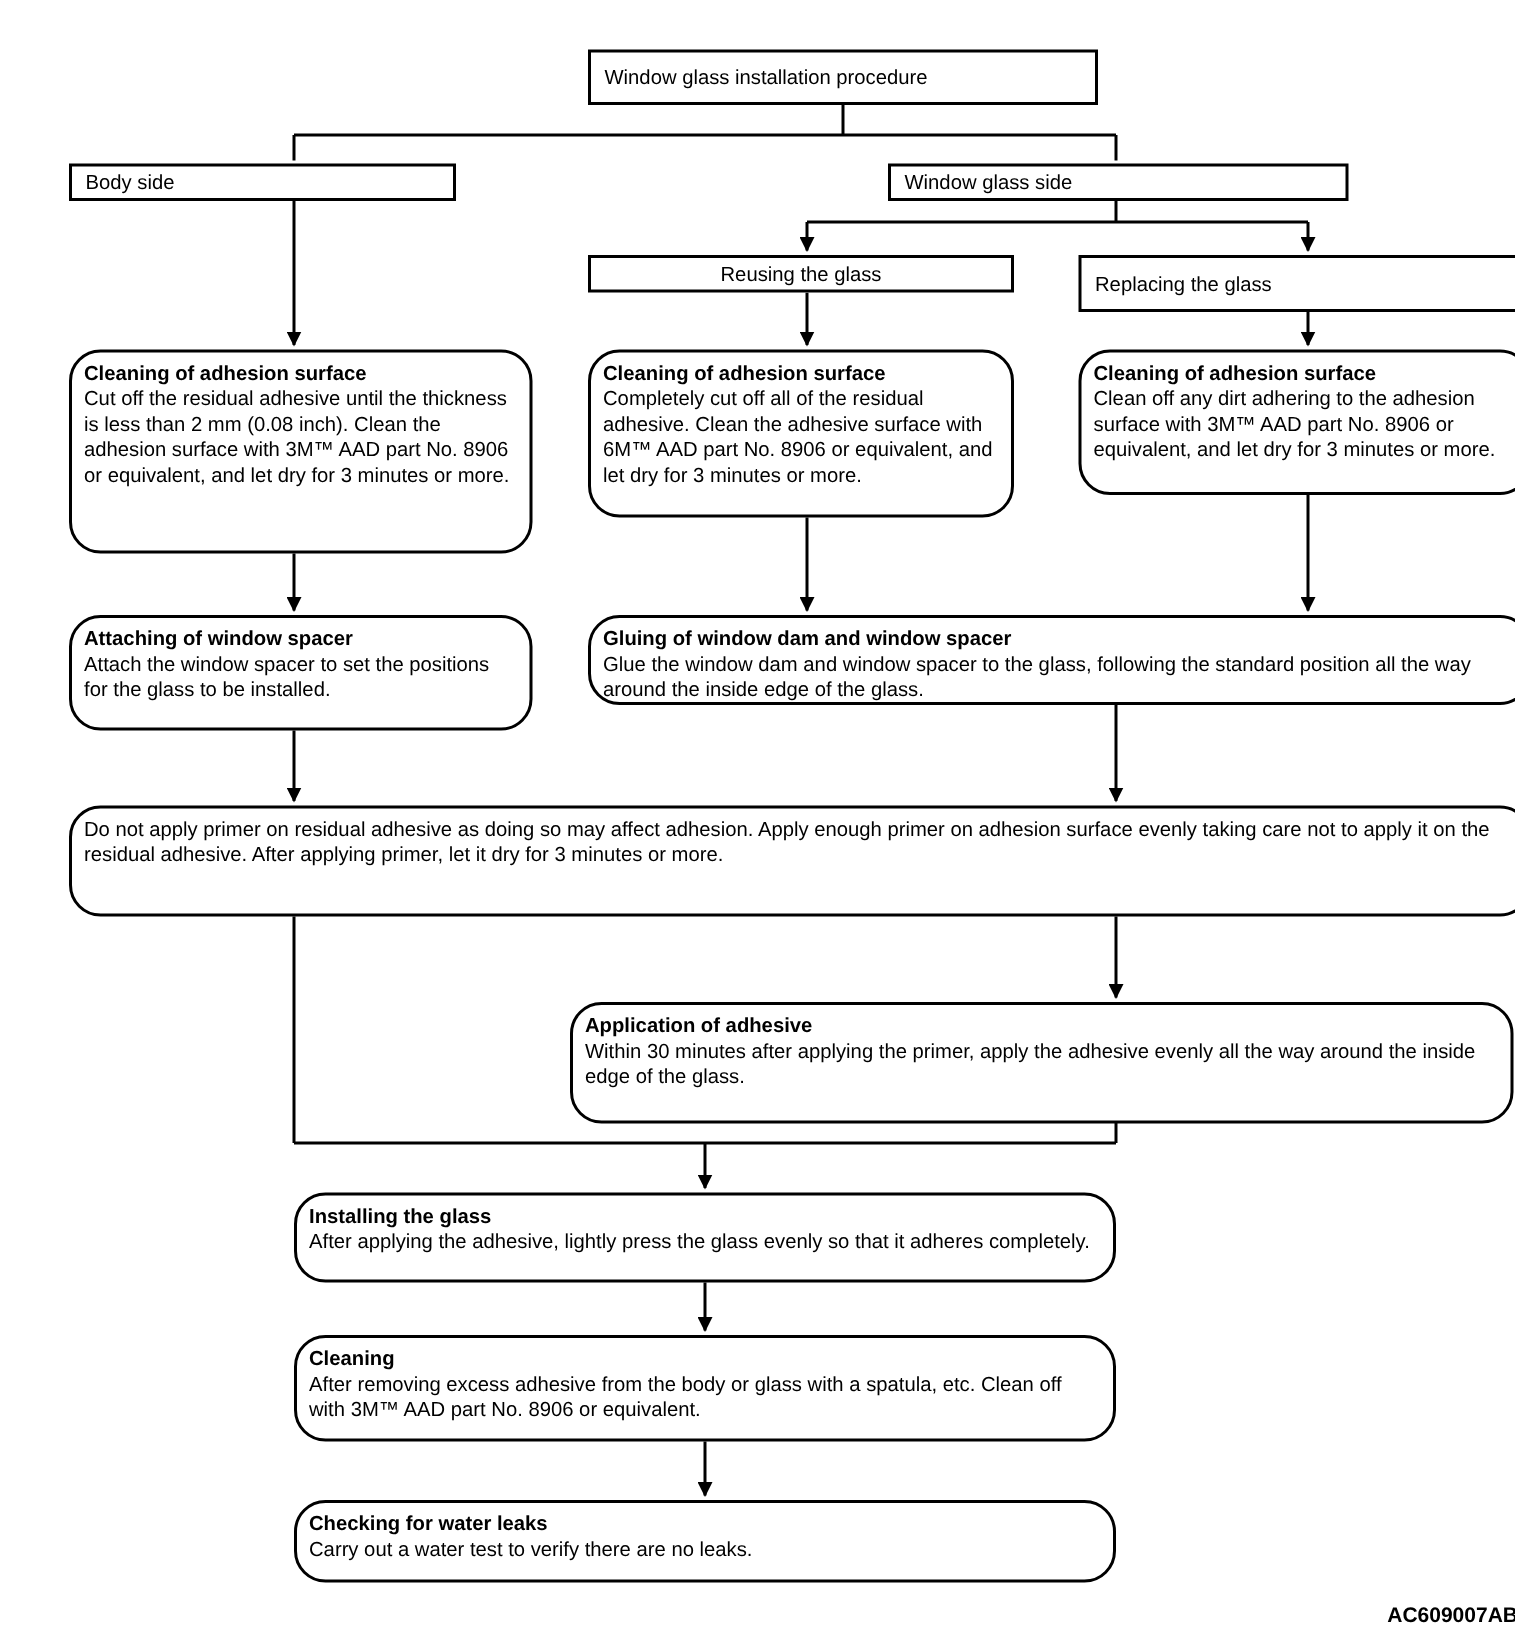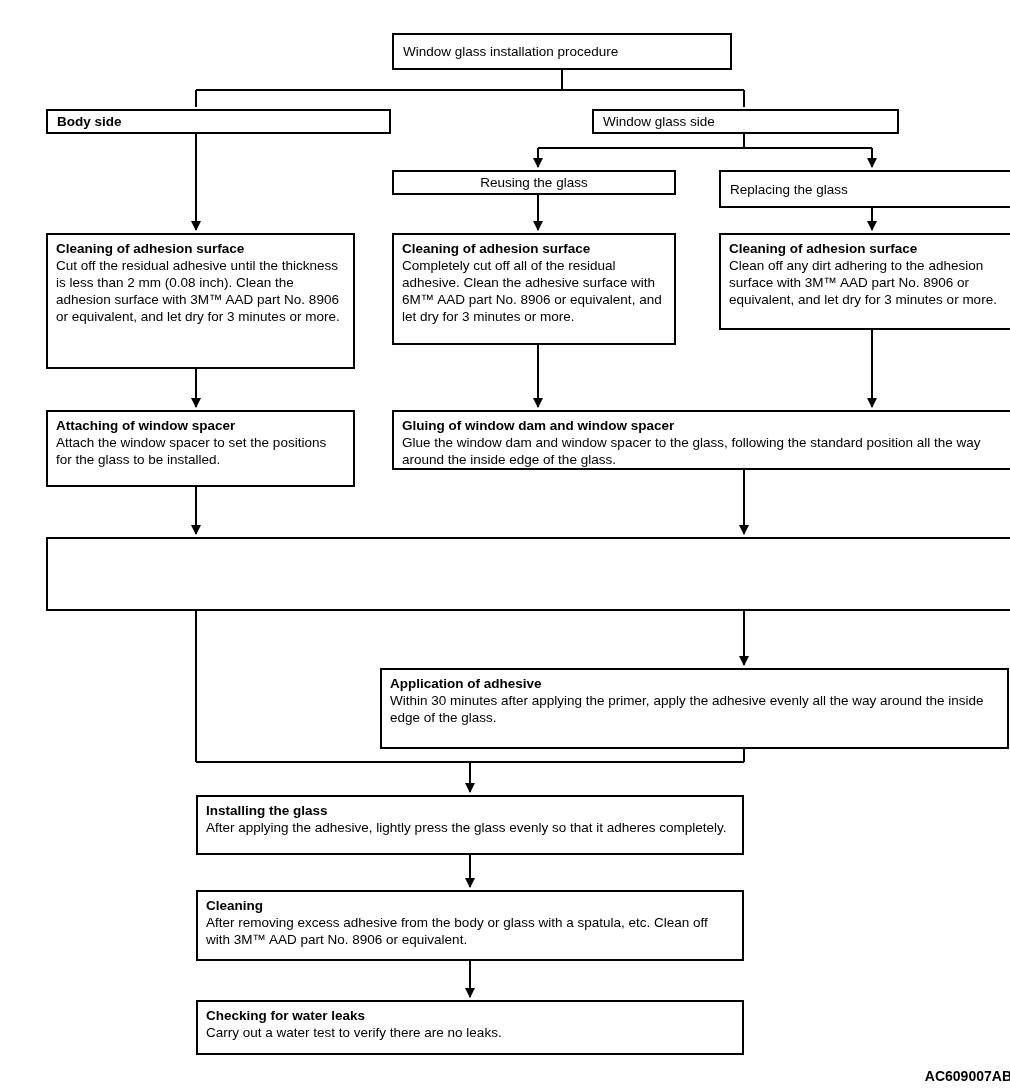--- a/index.html
+++ b/index.html
@@ -31,20 +31,21 @@
     font-size: 13.5px;
     line-height: 17px;
   }
   .label-node {
     display: flex;
     align-items: center;
     padding: 0 9px;
   }
   .text-node {
     padding: 5px 8px 4px 8px;
+    border-radius: 21px;
   }
   .node-title {
     font-weight: bold;
   }
   .node-body {
     font-weight: normal;
   }
   .figure-code {
     position: absolute;
     right: 22px;
@@ -88,21 +89,21 @@
       <path d="M446 762 V792" marker-end="url(#arrow)"></path>
       <path d="M446 855 V887" marker-end="url(#arrow)"></path>
       <path d="M446 961 V997" marker-end="url(#arrow)"></path>
     </g>
   </svg>
 
   <div class="node label-node" style="left:368px; top:33px; width:340px; height:37px;">
     <span>Window glass installation procedure</span>
   </div>
 
-  <div class="node label-node" style="left:22px; top:109px; width:345px; height:25px;font-weight:bold;">
+  <div class="node label-node" style="left:22px; top:109px; width:258px; height:25px;">
     <span>Body side</span>
   </div>
 
   <div class="node label-node" style="left:568px; top:109px; width:307px; height:25px;">
     <span>Window glass side</span>
   </div>
 
   <div class="node label-node" style="left:368px; top:170px; width:284px; height:25px;justify-content:center;">
     <span>Reusing the glass</span>
   </div>
@@ -130,20 +131,21 @@
     <div class="node-title">Attaching of window spacer</div>
     <div class="node-body">Attach the window spacer to set the positions for the glass to be installed.</div>
   </div>
 
   <div class="node text-node" style="left:368px; top:410px; width:629px; height:60px;">
     <div class="node-title">Gluing of window dam and window spacer</div>
     <div class="node-body">Glue the window dam and window spacer to the glass, following the standard position all the way around the inside edge of the glass.</div>
   </div>
 
   <div class="node text-node" style="left:22px; top:537px; width:975px; height:74px;">
+    <div class="node-body">Do not apply primer on residual adhesive as doing so may affect adhesion. Apply enough primer on adhesion surface evenly taking care not to apply it on the residual adhesive. After applying primer, let it dry for 3 minutes or more.</div>
   </div>
 
   <div class="node text-node" style="left:356px; top:668px; width:629px; height:81px;">
     <div class="node-title">Application of adhesive</div>
     <div class="node-body">Within 30 minutes after applying the primer, apply the adhesive evenly all the way around the inside edge of the glass.</div>
   </div>
 
   <div class="node text-node" style="left:172px; top:795px; width:548px; height:60px;">
     <div class="node-title">Installing the glass</div>
     <div class="node-body">After applying the adhesive, lightly  press the glass evenly so that it adheres completely.</div>

